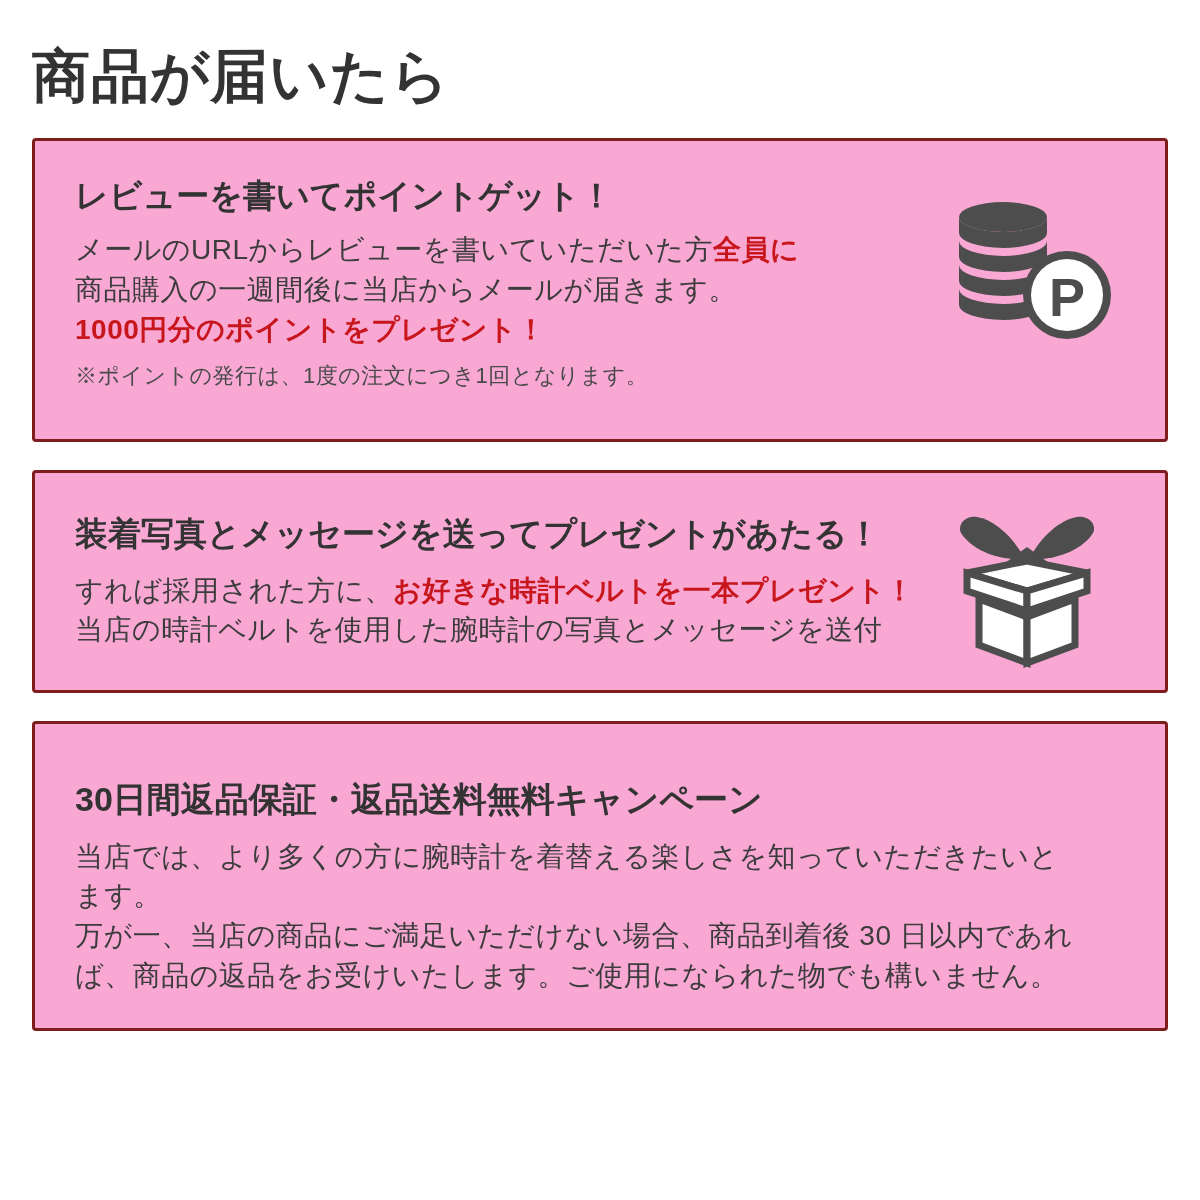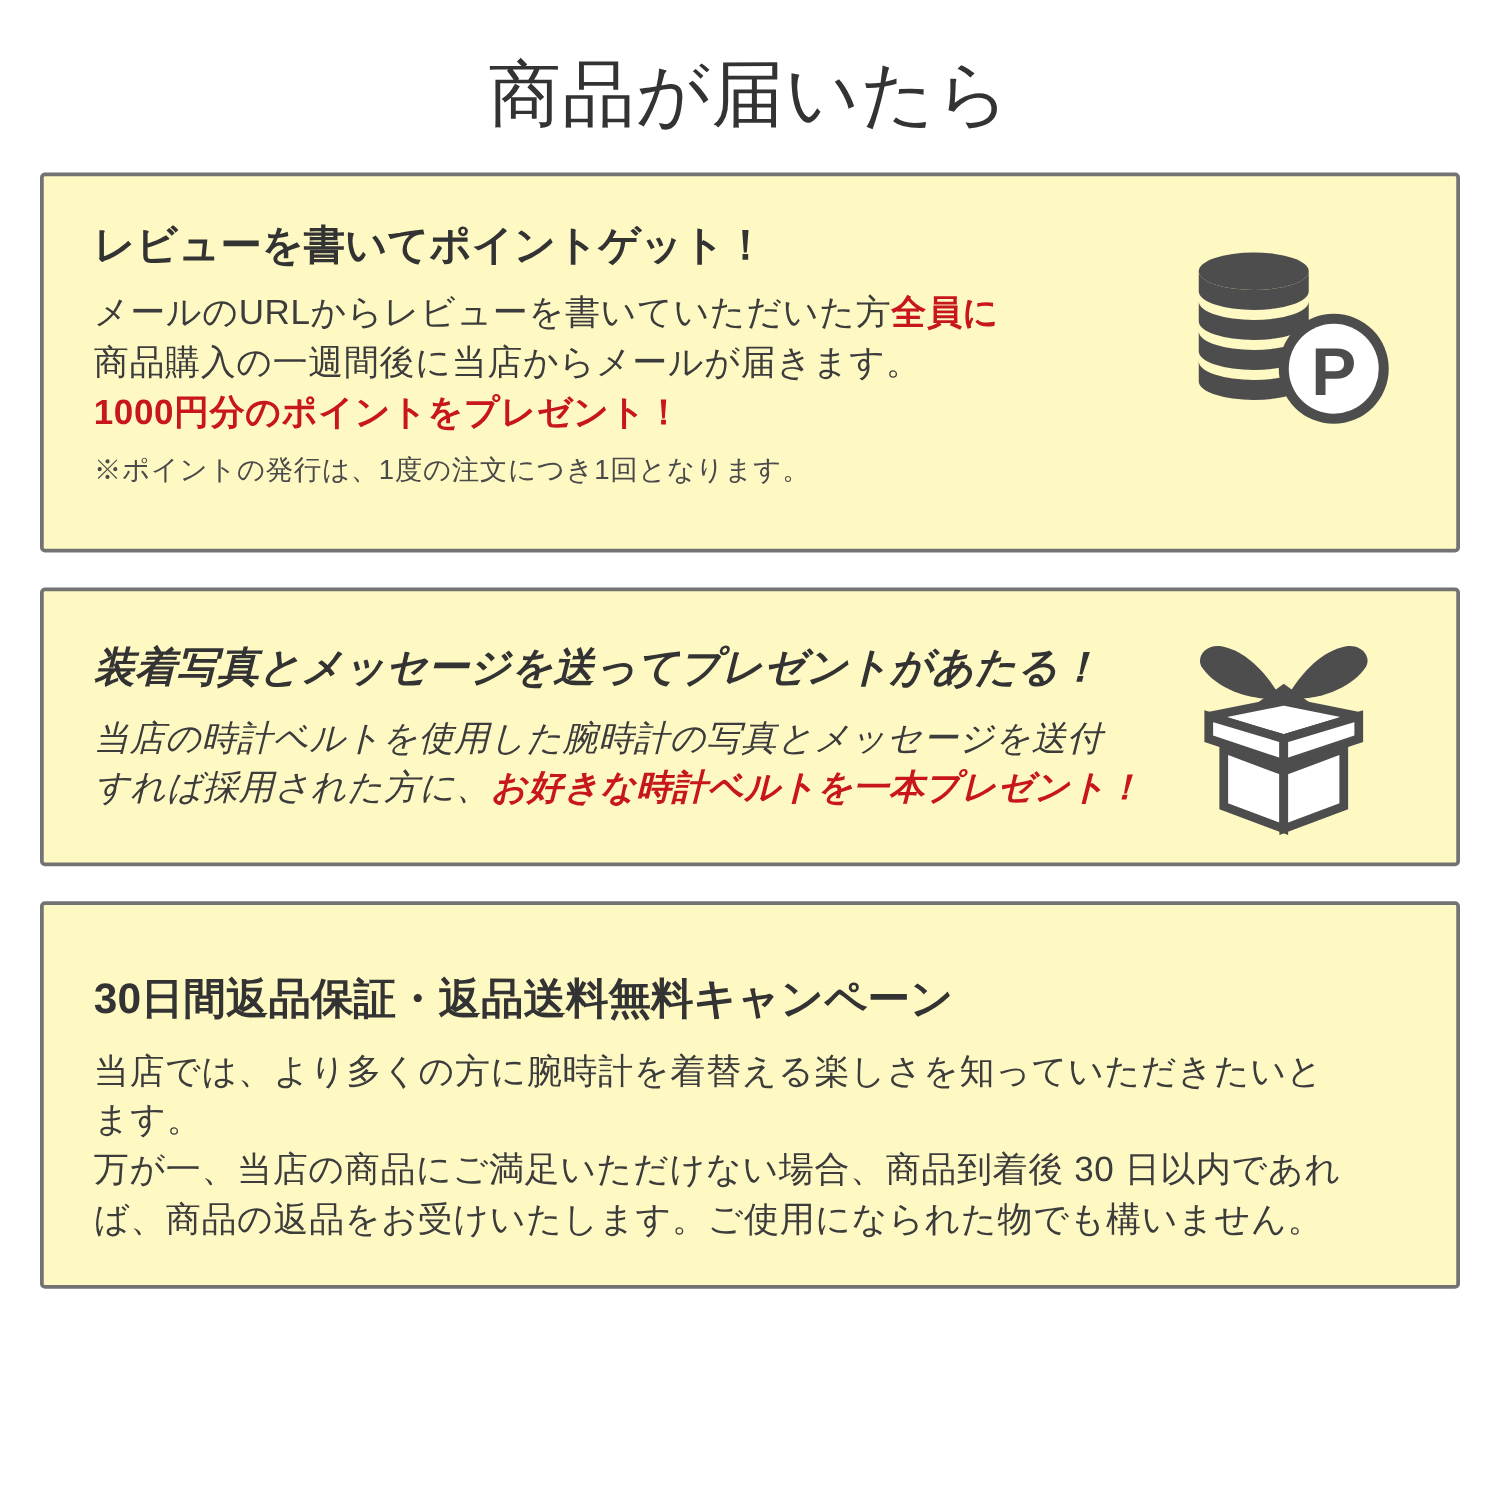--- a/index.html
+++ b/index.html
@@ -15,33 +15,33 @@
     color: #3a3a3a;
     overflow: hidden;
   }
   .page {
     width: 1200px;
     height: 1200px;
     position: relative;
     padding: 0 32px;
   }
   .page-title {
-    text-align: center;
+    text-align: left;
     font-size: 58px;
-    font-weight: normal;
+    font-weight: bold;
     color: #333333;
     letter-spacing: 1px;
     margin: 44px 0 30px 0;
     line-height: 1.1;
   }
   .card {
-    border: 3px solid #737373;
+    border: 3px solid #7f1d1d;
     border-radius: 4px;
     position: relative;
-    background: #fef9c3;
+    background: #f9a8d4;
   }
   .card + .card { margin-top: 28px; }
 
   .card-inner {
     padding: 34px 40px 30px 40px;
     position: relative;
   }
   .card-heading {
     font-size: 33px;
     font-weight: bold;
@@ -74,21 +74,21 @@
   #card-review .text-block { width: 860px; }
   .coins-icon {
     position: absolute;
     right: 44px;
     top: 58px;
     width: 190px;
     height: 150px;
   }
 
   
-  #card-photo .card-inner { padding-top: 40px; padding-bottom: 40px; font-style: italic; }
+  #card-photo .card-inner { padding-top: 40px; padding-bottom: 40px; }
   #card-photo .text-block { width: 900px; }
   #card-photo .card-heading { margin-bottom: 16px; }
   .gift-icon {
     position: absolute;
     right: 48px;
     top: 34px;
     width: 180px;
     height: 165px;
   }
 
@@ -137,24 +137,24 @@
         </svg>
       </span>
     </div>
   </section>
 
   <section class="card" id="card-photo">
     <div class="card-inner">
       <div class="text-block">
         <h2 class="card-heading">装着写真とメッセージを送ってプレゼントがあたる！</h2>
         <p class="card-line">
-          <span>当店の時計ベルトを使用した腕時計の写真とメッセージを送付</span>
+          <span>すれば採用された方に、</span><span class="red">お好きな時計ベルトを一本プレゼント！</span>
         </p>
         <p class="card-line">
-          <span>すれば採用された方に、</span><span class="red">お好きな時計ベルトを一本プレゼント！</span>
+          <span>当店の時計ベルトを使用した腕時計の写真とメッセージを送付</span>
         </p>
       </div>
 
       <span class="gift-icon">
         <svg viewBox="0 0 180 165" width="180" height="165" aria-hidden="true">
           <g fill="#4d4d4d">
 
             <path d="M88 52 C60 54 34 42 24 26 C20 18 28 8 40 10 C58 13 76 30 88 52 Z"></path>
             <path d="M92 52 C120 54 146 42 156 26 C160 18 152 8 140 10 C122 13 104 30 92 52 Z"></path>
             <path d="M90 40 l22 16 h-44 z"></path>

